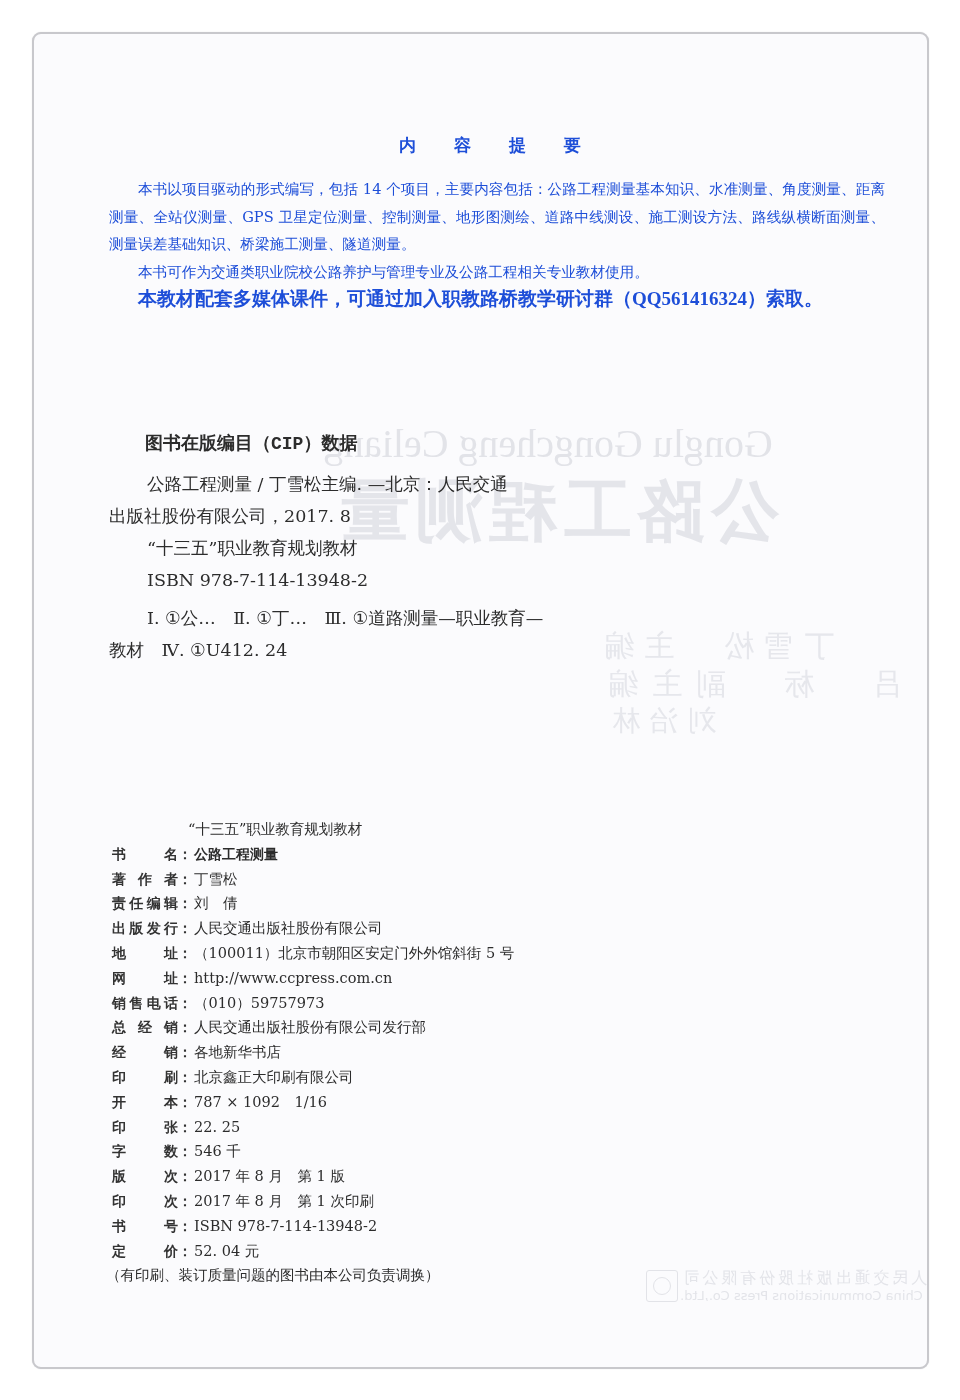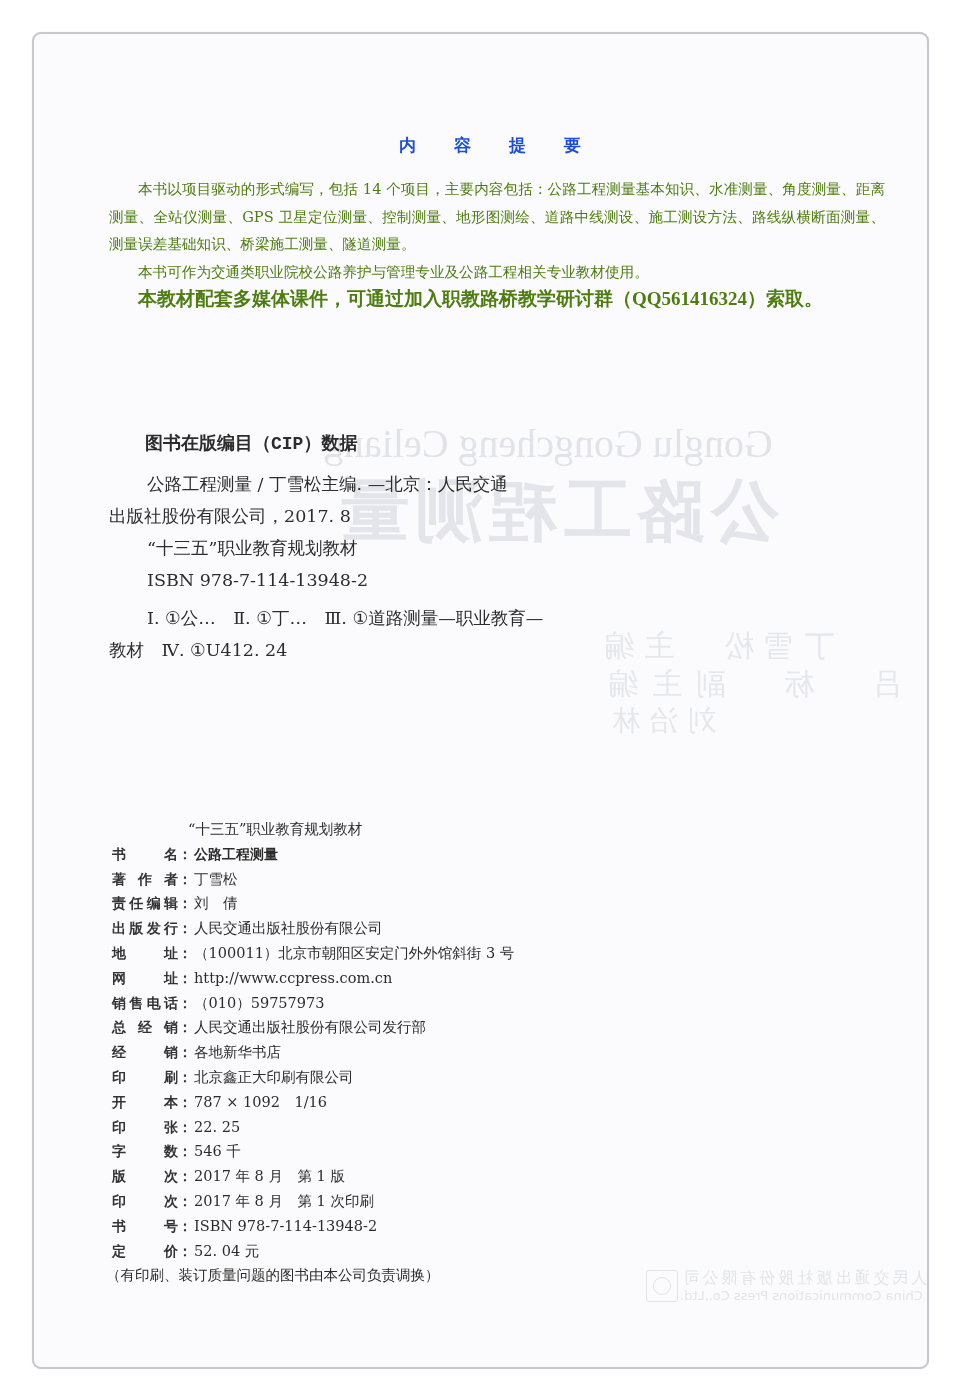--- a/index.html
+++ b/index.html
@@ -112,21 +112,21 @@
     padding-left: 36px;
   }
   .abstract {
     position: absolute;
     left: 109px;
     top: 175px;
     width: 776px;
     font-size: 14.6px;
     line-height: 27.5px;
     text-align: justify;
-    color: #4d7c0f;
+    color: #1d4ed8;
   }
   .abstract p {
     margin: 0;
     text-indent: 29px;
   }
   .abstract p.bold {
     font-weight: bold;
     font-family: Liberation Serif, serif;
     font-size: 19px;
   }
@@ -273,21 +273,21 @@
           <span class="ch">发</span>
           <span class="ch">行</span>
         </div>
         <div class="credit-value">人民交通出版社股份有限公司</div>
       </div>
       <div class="credit-row">
         <div class="credit-label">
           <span class="ch">地</span>
           <span class="ch">址</span>
         </div>
-        <div class="credit-value">（100011）北京市朝阳区安定门外外馆斜街 3 号</div>
+        <div class="credit-value">（100011）北京市朝阳区安定门外外馆斜街 5 号</div>
       </div>
       <div class="credit-row">
         <div class="credit-label">
           <span class="ch">网</span>
           <span class="ch">址</span>
         </div>
         <div class="credit-value">http://www.ccpress.com.cn</div>
       </div>
       <div class="credit-row">
         <div class="credit-label">

